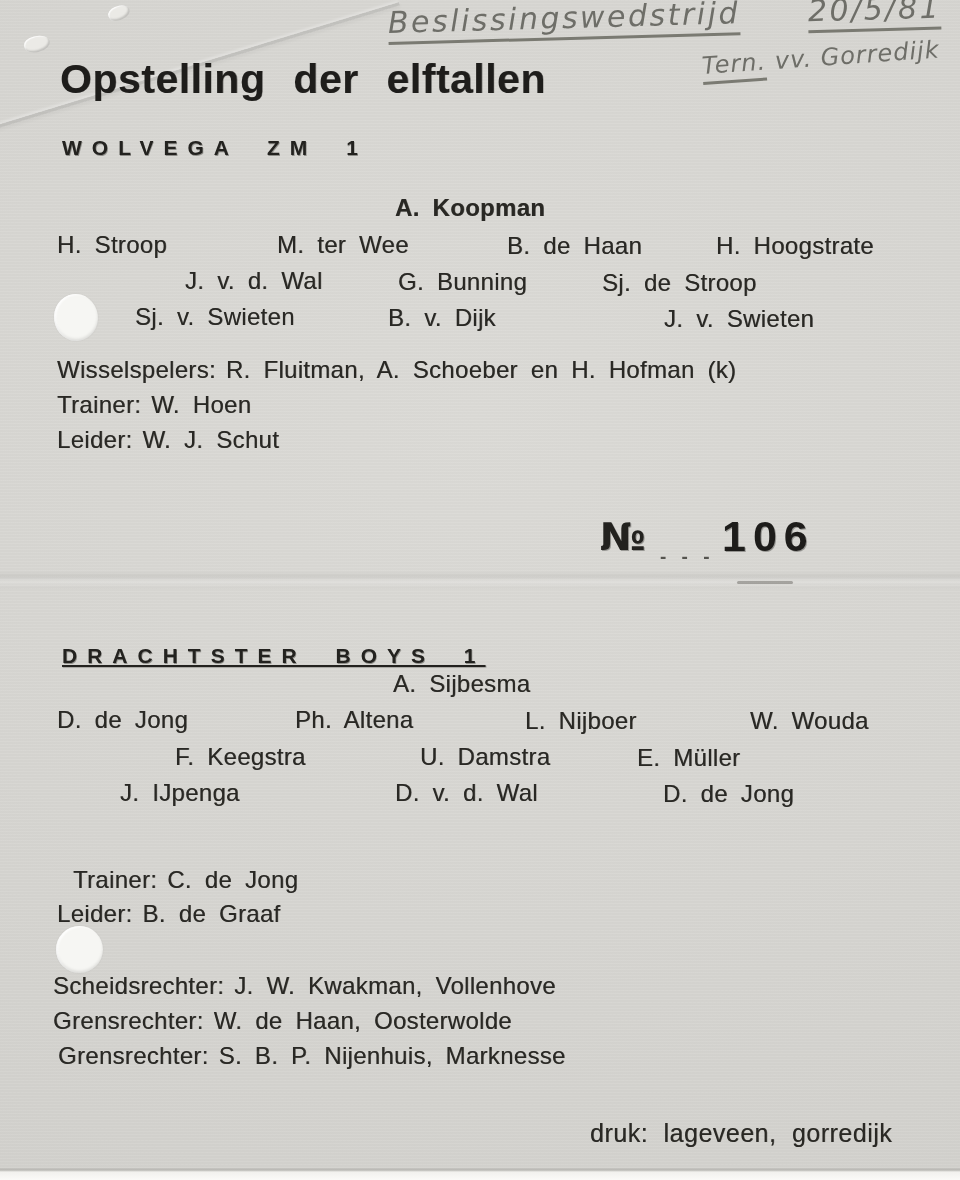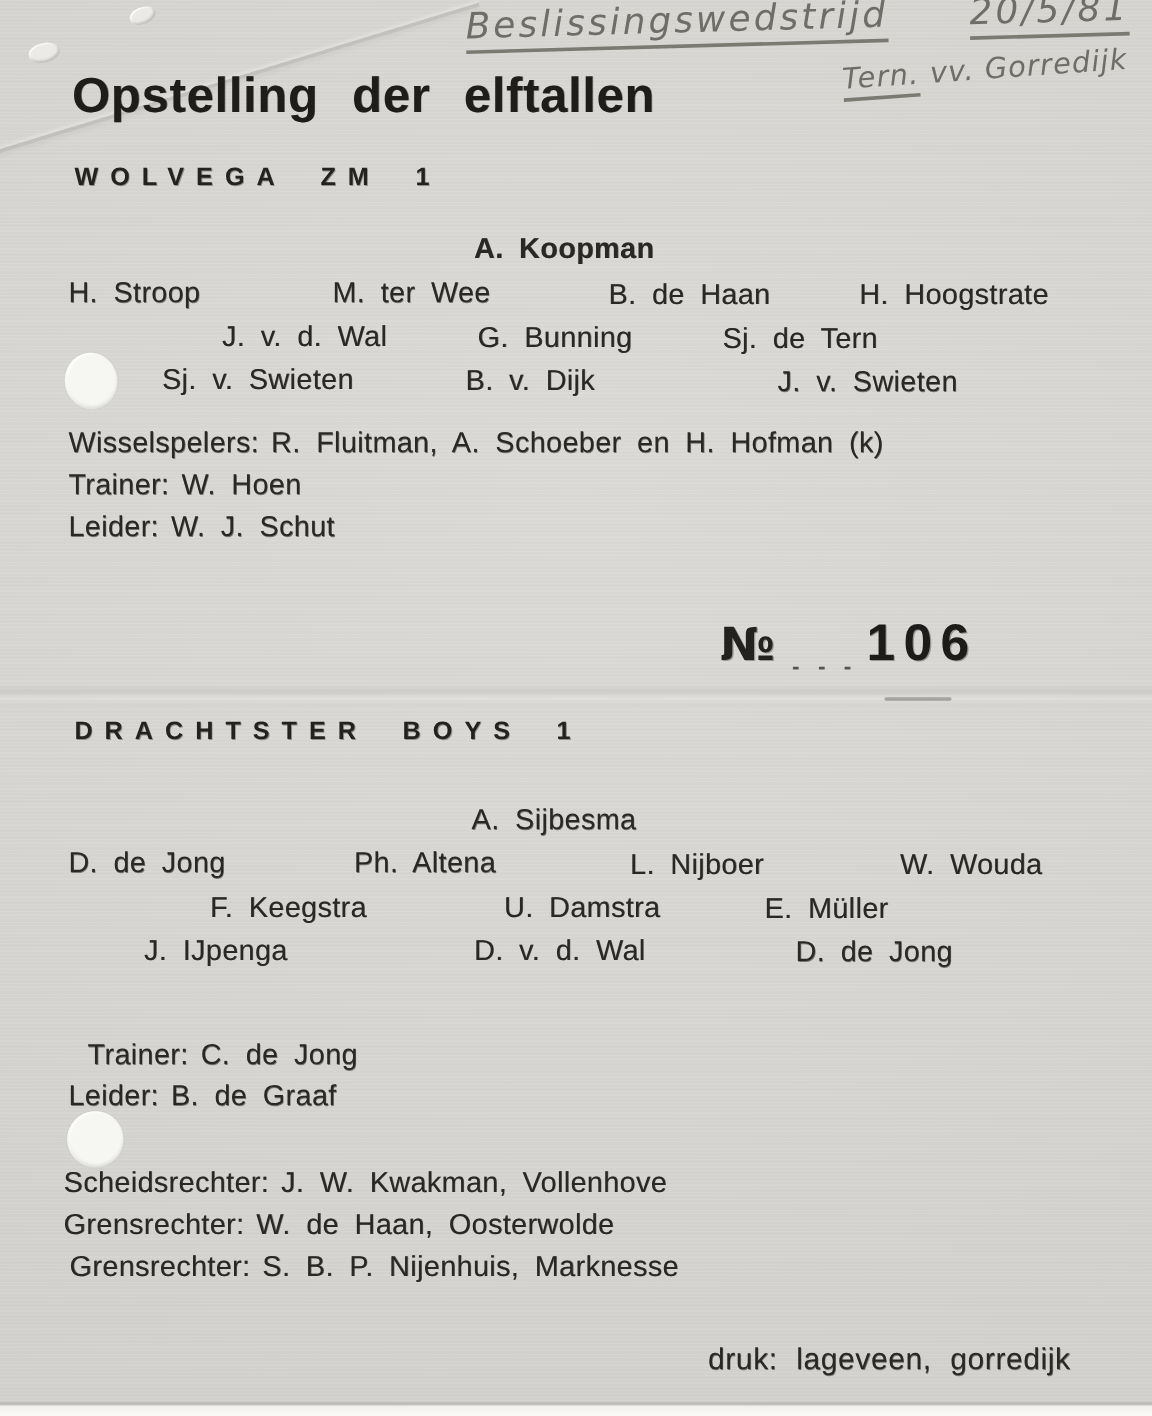--- a/index.html
+++ b/index.html
@@ -84,42 +84,42 @@
 
   <span class="abs nm" style="left:395px; top:194px;font-weight:bold;">A. Koopman</span>
 
   <span class="abs nm" style="left:57px;  top:231px;">H. Stroop</span>
   <span class="abs nm" style="left:277px; top:231px;">M. ter Wee</span>
   <span class="abs nm" style="left:507px; top:232px;">B. de Haan</span>
   <span class="abs nm" style="left:716px; top:232px;">H. Hoogstrate</span>
 
   <span class="abs nm" style="left:185px; top:267px;">J. v. d. Wal</span>
   <span class="abs nm" style="left:398px; top:268px;">G. Bunning</span>
-  <span class="abs nm" style="left:602px; top:269px;">Sj. de Tern</span>
+  <span class="abs nm" style="left:602px; top:269px;">Sj. de Stroop</span>
 
   <span class="abs nm" style="left:135px; top:303px;">Sj. v. Swieten</span>
   <span class="abs nm" style="left:388px; top:304px;text-align:right;">B. v. Dijk</span>
-  <span class="abs nm" style="left:648px; top:305px;text-align:center;">J. v. Swieten</span>
+  <span class="abs nm" style="left:664px; top:305px;text-align:center;">J. v. Swieten</span>
 
   <div class="abs line" style="left:57px; top:356px;">
     <span class="label">Wisselspelers:</span><span>R. Fluitman, A. Schoeber en H. Hofman (k)</span>
   </div>
   <div class="abs line" style="left:57px; top:391px;">
     <span class="label">Trainer:</span><span>W. Hoen</span>
   </div>
   <div class="abs line" style="left:57px; top:426px;">
     <span class="label">Leider:</span><span>W. J. Schut</span>
   </div>
 
   <div class="abs stamp-no" style="left:600px; top:515px;">№</div>
   <div class="abs stamp-dashes" style="left:660px; top:546px;">- - -</div>
   <div class="abs stamp-num" style="left:722px; top:512px;">106</div>
   <div class="abs under-dash"></div>
 
-  <div class="abs team-header" style="left:62px; top:598px;">DRACHTSTER BOYS 1</div>
+  <div class="abs team-header" style="left:62px; top:644px;text-decoration:underline;">DRACHTSTER BOYS 1</div>
 
   <span class="abs nm" style="left:393px; top:670px;">A. Sijbesma</span>
 
   <span class="abs nm" style="left:57px;  top:706px;">D. de Jong</span>
   <span class="abs nm" style="left:295px; top:706px;">Ph. Altena</span>
   <span class="abs nm" style="left:525px; top:707px;">L. Nijboer</span>
   <span class="abs nm" style="left:750px; top:707px;">W. Wouda</span>
 
   <span class="abs nm" style="left:175px; top:743px;">F. Keegstra</span>
   <span class="abs nm" style="left:420px; top:743px;">U. Damstra</span>

